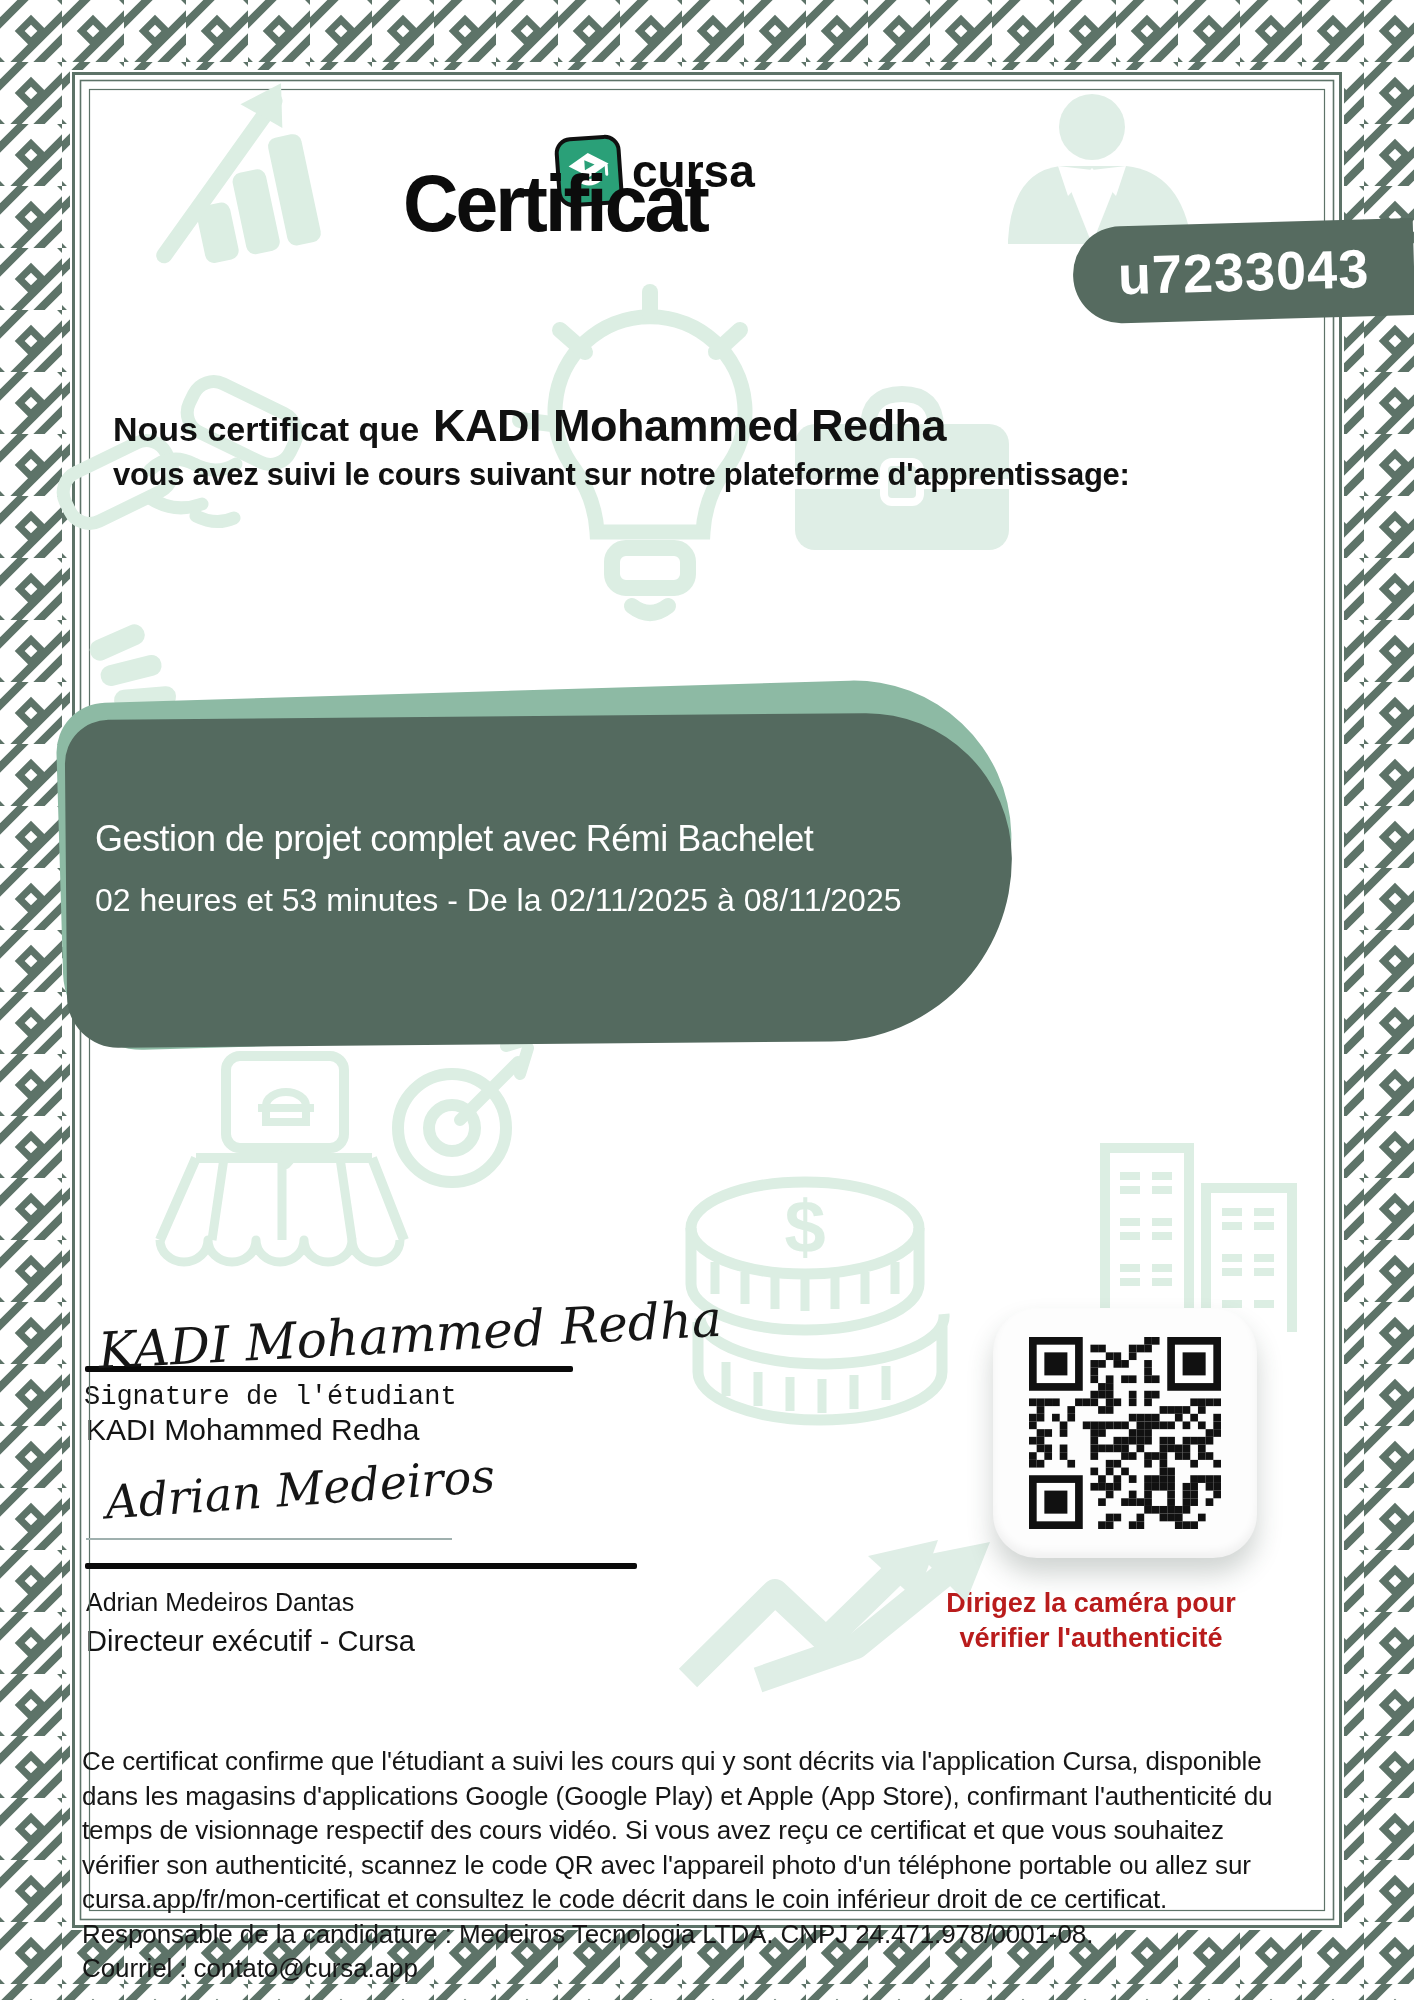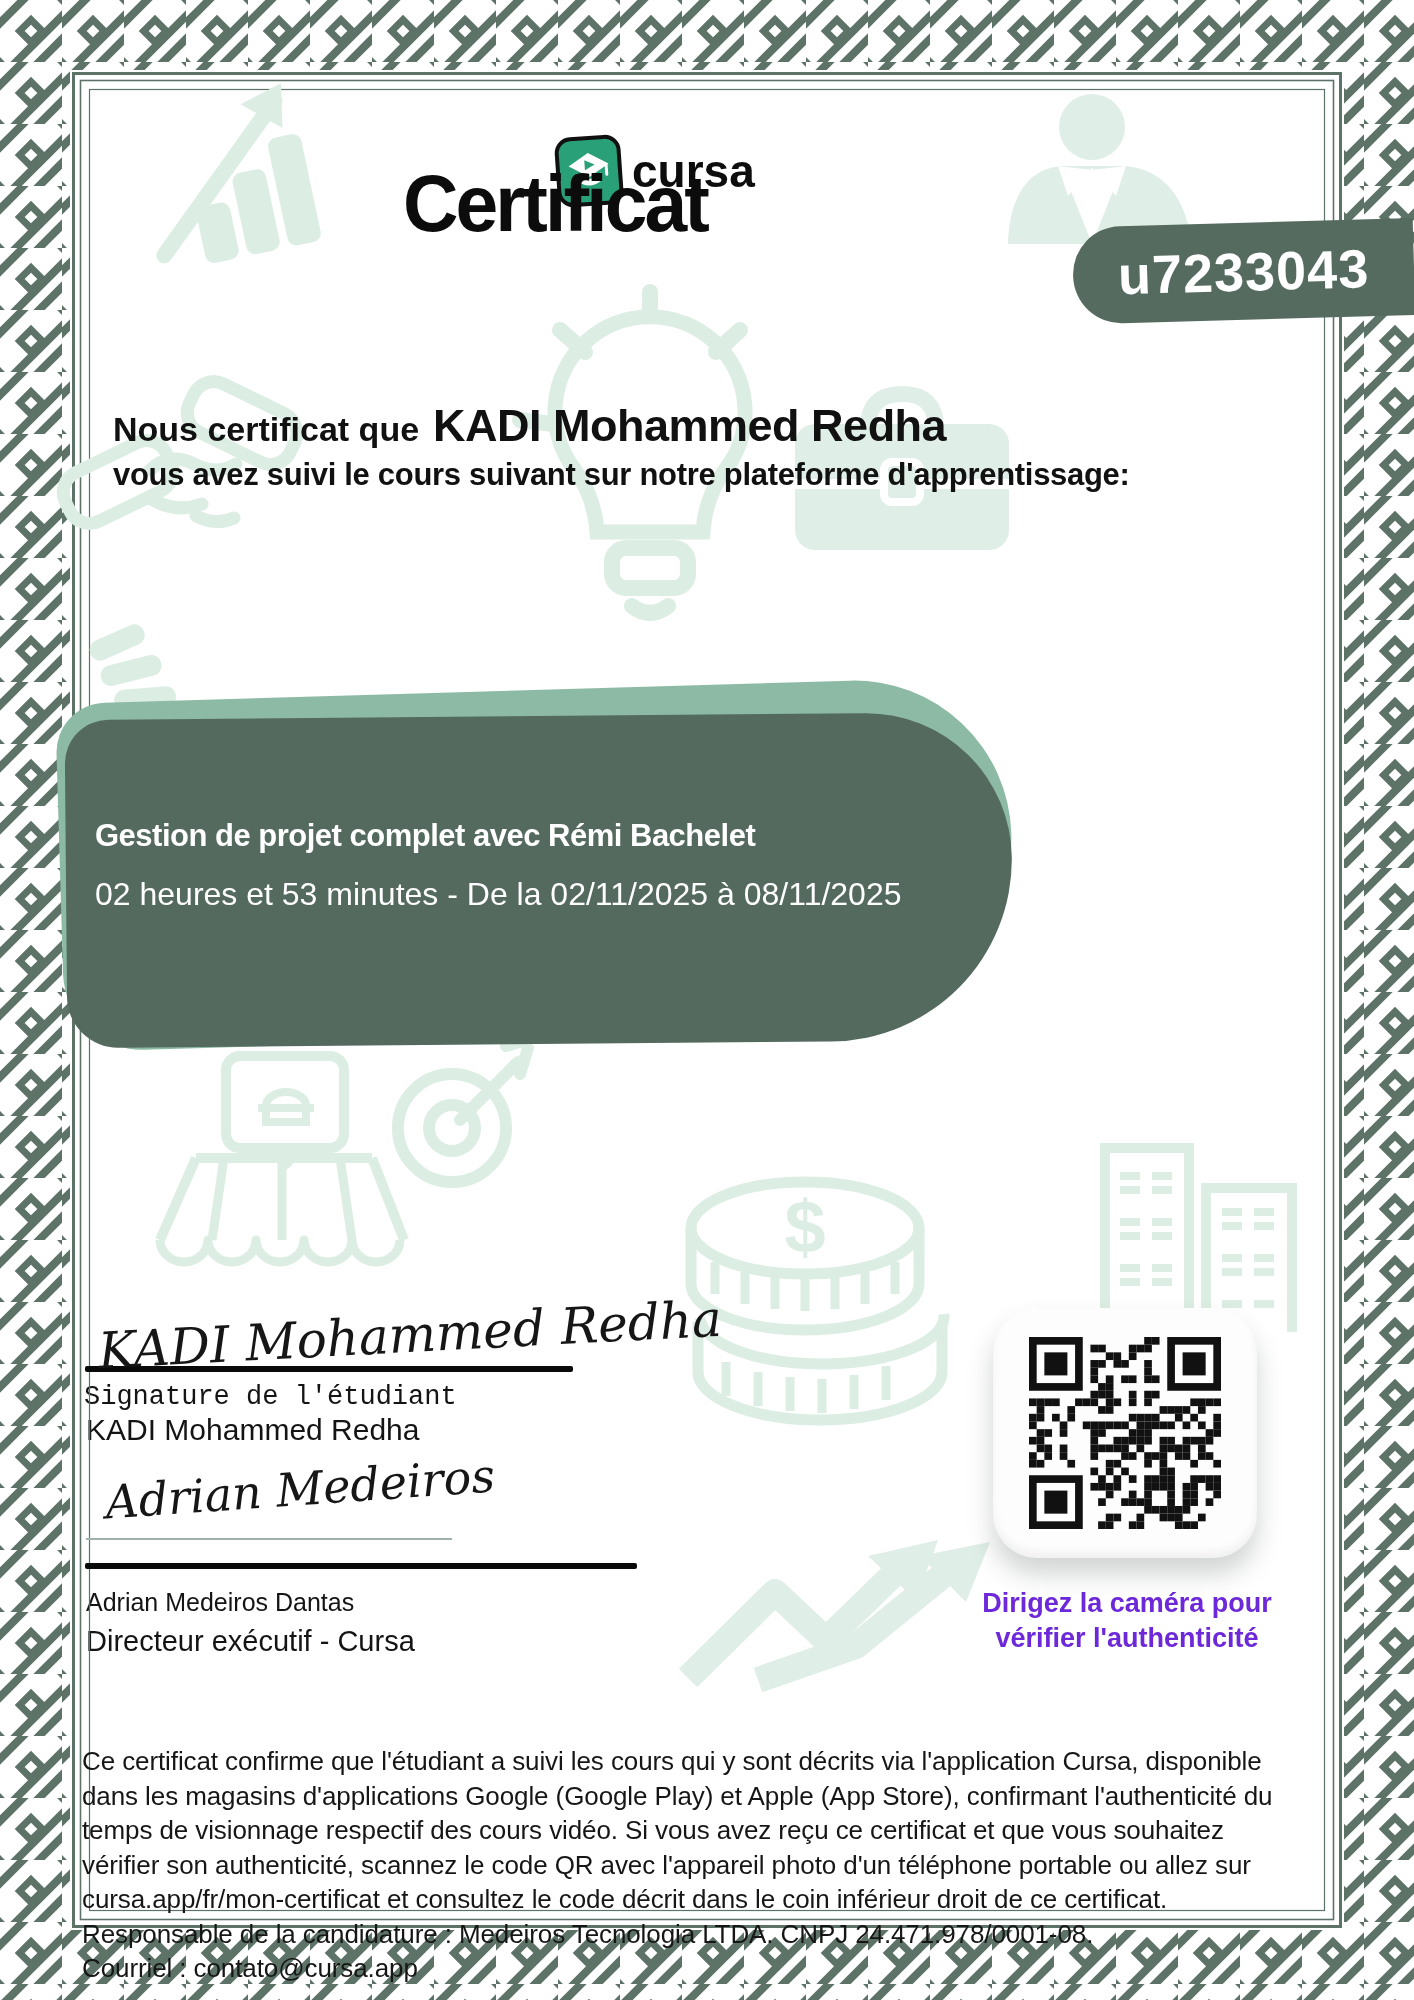--- a/index.html
+++ b/index.html
@@ -26,37 +26,37 @@
   .intro-prefix{font-size:34px;font-weight:600;}
   .intro-name{font-size:45px;font-weight:700;letter-spacing:-0.5px;}
   .intro-sub{margin-top:5px;font-size:31px;font-weight:700;letter-spacing:-0.3px;}
 
   
   .banner-light{left:60px;top:690px;width:952px;height:348px;background:#8dbaa4;
                 border-radius:60px 190px 230px 95px;transform:rotate(-1.7deg);z-index:3;}
   .banner-dark{left:66px;top:716px;width:946px;height:328px;background:#546a5f;
                border-radius:60px 200px 250px 70px;transform:rotate(-0.5deg);z-index:4;}
   .banner-text{left:95px;top:818px;z-index:5;color:#ffffff;}
-  .banner-title{font-size:31px;font-weight:700;letter-spacing:-0.5px;}
+  .banner-title{font-size:36px;font-weight:400;letter-spacing:-0.5px;}
   .banner-sub{margin-top:22px;font-size:32px;font-weight:400;}
 
   
   .script{font-family:"DejaVu Serif",serif;font-style:italic;color:#161616;white-space:nowrap;}
   .sig1-script{left:98px;top:1306px;font-size:50px;transform:rotate(-3deg);z-index:5;}
   .sig2-script{left:105px;top:1462px;font-size:46px;transform:rotate(-4deg);z-index:5;}
   .sig-line{background:#0a0a0a;height:6px;border-radius:2px;z-index:4;}
   .sig2-thin{left:86px;top:1538px;width:366px;height:2px;background:#9fb0ae;z-index:3;}
   .sig-label{font-size:27px;color:#141414;font-family:Liberation Mono, monospace;}
   .sig-name{font-size:30px;color:#141414;}
 
   
   .qr-card{left:993px;top:1308px;width:264px;height:250px;background:#fdfdfd;border-radius:44px;
            box-shadow:0 16px 26px rgba(40,60,50,.22), inset 0 -6px 10px rgba(0,0,0,.05);z-index:5;
            display:flex;align-items:center;justify-content:center;}
-  .qr-caption{left:962px;top:1586px;width:330px;text-align:center;color:#6d28d9;
+  .qr-caption{left:926px;top:1586px;width:330px;text-align:center;color:#b91c1c;
               font-size:27px;font-weight:700;line-height:35px;}
 
   
   .footer{left:82px;top:1744px;width:1262px;font-size:26px;line-height:34.5px;color:#161616;
           letter-spacing:-0.1px;z-index:5;}
   .footer div{white-space:nowrap;}
 </style>
 </head>
 <body>
 

